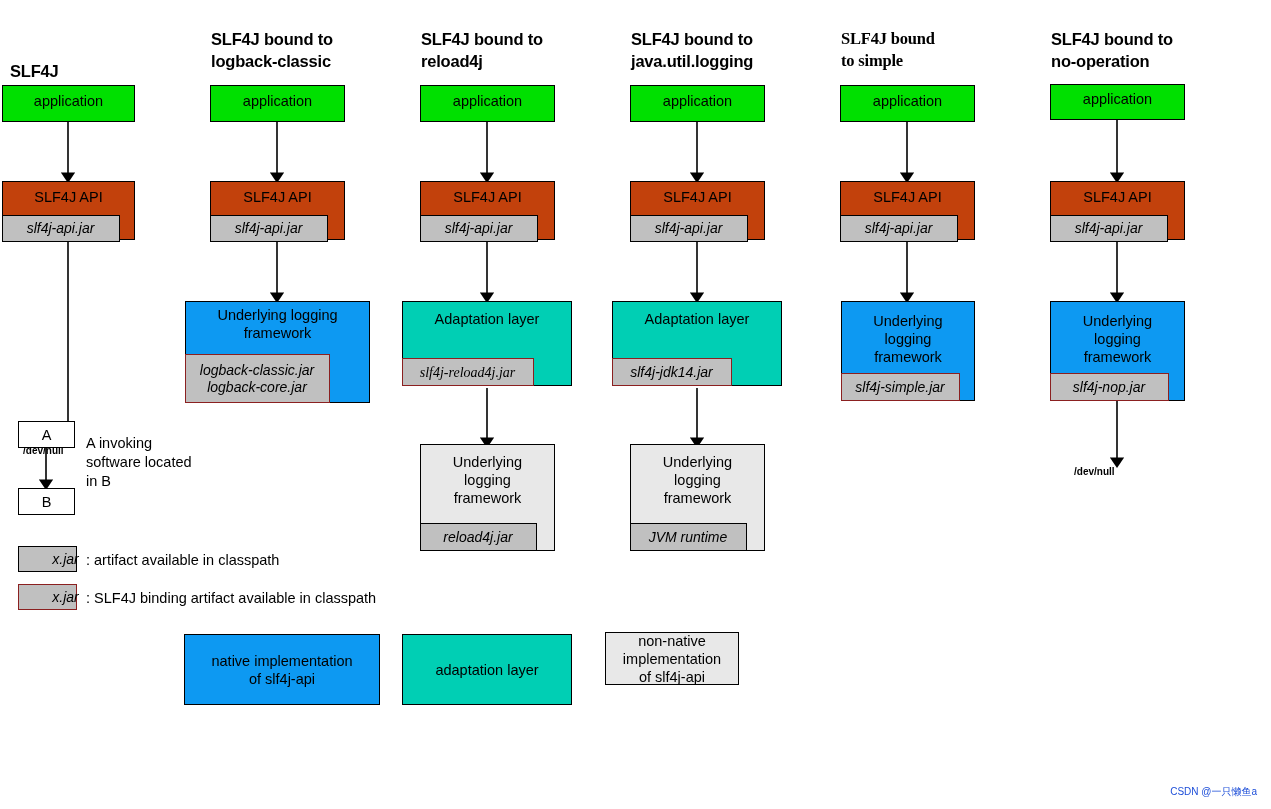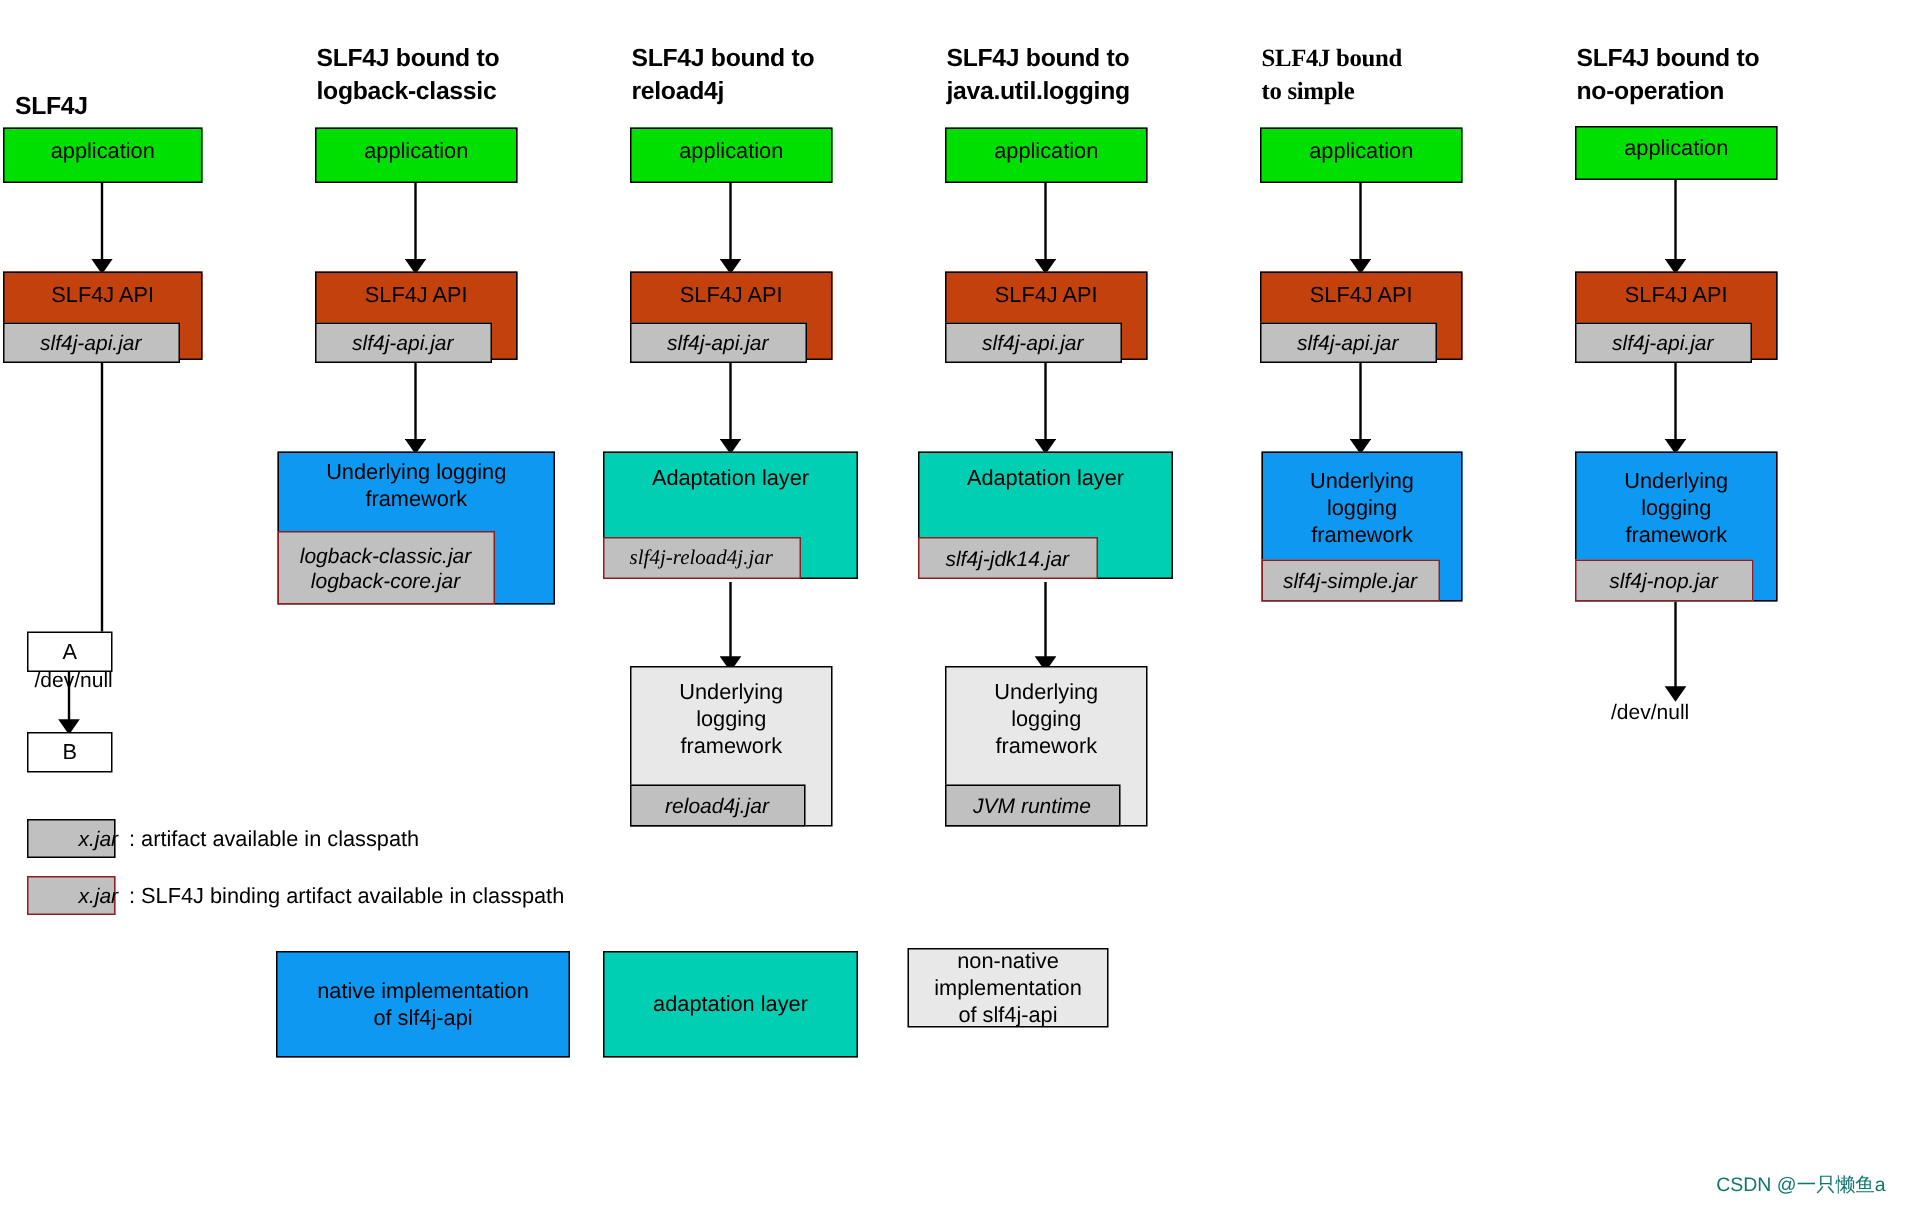--- a/index.html
+++ b/index.html
@@ -63,22 +63,22 @@
     border-color: #8b2020;
   }
   .green  { background: #00e000; }
   .lblue  { background: #c2410c; }
   .dblue  { background: #0d99f2; }
   .teal   { background: #00cfb4; }
   .grey   { background: #e8e8e8; }
 
   .devnull {
     position: absolute;
-    font-weight: normal;
-    font-size: 14px;
+    font-weight: bold;
+    font-size: 10px;
     color: #000000;
     white-space: nowrap;
   }
   .legend-text {
     position: absolute;
     font-size: 14.5px;
     line-height: 19px;
     color: #000000;
     white-space: pre-line;
   }
@@ -118,22 +118,22 @@
     font-size: 14.5px;
     color: #000000;
     display: flex;
     align-items: center;
     justify-content: center;
   }
   .watermark {
     position: absolute;
     right: 14px;
     bottom: 10px;
-    font-size: 13px;
-    color: #0f766e;
+    font-size: 10px;
+    color: #1d4ed8;
     white-space: nowrap;
   }
   svg.arrows {
     position: absolute;
     left: 0; top: 0;
     width: 1271px;
     height: 809px;
     pointer-events: none;
   }
 </style>
@@ -269,20 +269,23 @@
   <div class="node dblue" style="left:1050px; top:301px; width:135px; height:100px;">
     <span class="node-label" style="padding-top:10px;">Underlying
 logging
 framework</span>
     <div class="jar binding" style="left:-1.5px; top:71px; width:119px; height:28px;">slf4j-nop.jar</div>
   </div>
   <div class="devnull" style="left:1074px; top:466px;">/dev/null</div>
 
   <div class="mini-box" style="left:18px; top:421px; width:57px; height:27px;">A</div>
   <div class="mini-box" style="left:18px; top:488px; width:57px; height:27px;">B</div>
+  <div class="legend-text" style="left:86px; top:434px;">A invoking
+software located
+in B</div>
 
   <div class="legend-swatch" style="left:18px; top:546px; width:59px; height:26px;">x.jar</div>
   <div class="legend-text" style="left:86px; top:551px;">: artifact available in classpath</div>
 
   <div class="legend-swatch binding" style="left:18px; top:584px; width:59px; height:26px;">x.jar</div>
   <div class="legend-text" style="left:86px; top:589px;">: SLF4J binding artifact available in classpath</div>
 
   <div class="legend-box dblue" style="left:184px; top:634px; width:196px; height:71px;">native implementation
 of slf4j-api</div>
   <div class="legend-box teal" style="left:402px; top:634px; width:170px; height:71px;">adaptation layer</div>

